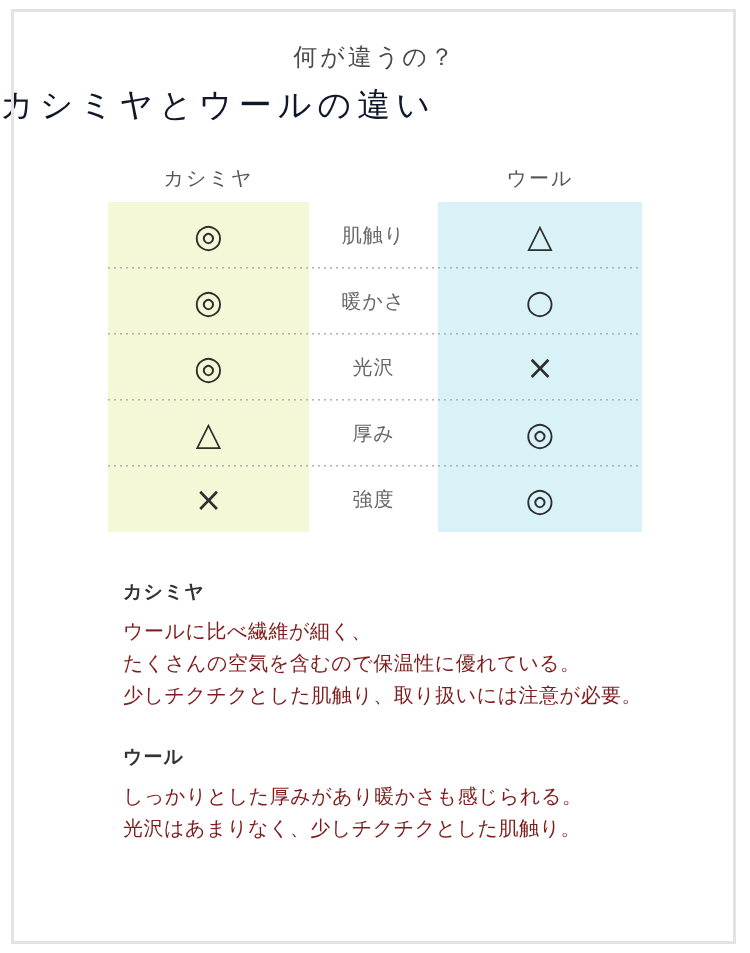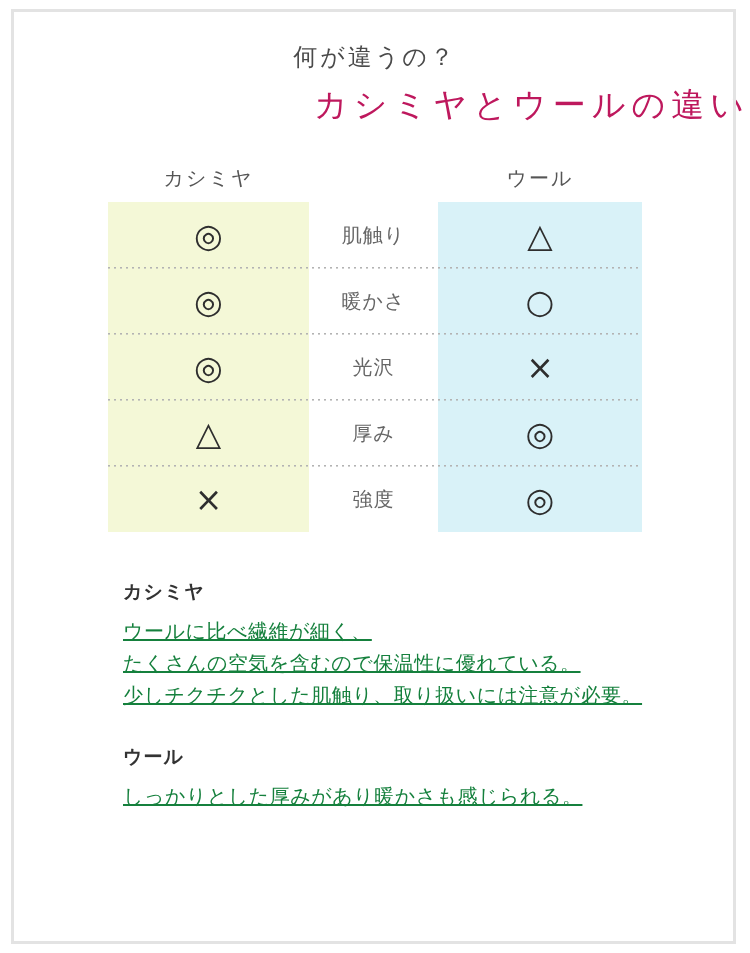--- a/index.html
+++ b/index.html
@@ -12,23 +12,23 @@
     position:absolute;left:11px;top:9px;right:14px;bottom:9px;
     border:3px solid #e3e3e3;pointer-events:none;
   }
   .content{position:relative;width:100%;height:100%;overflow:hidden;}
   .subtitle{
     margin-top:42px;text-align:center;
     font-family:"Liberation Serif","DejaVu Serif",serif;
     font-size:24px;line-height:30px;letter-spacing:3px;color:#4a4a4a;
   }
   .main-title{
-    margin-top:12px;text-align:right;
+    margin-top:12px;text-align:left;
     font-family:"Liberation Serif","DejaVu Serif",serif;
-    font-size:33px;line-height:42px;letter-spacing:6px;color:#be185d;
+    font-size:33px;line-height:42px;letter-spacing:6px;color:#0f172a;
   }
   .tbl-wrap{width:534px;margin:0 auto;}
   .tbl-headers{
     display:grid;grid-template-columns:201px 129px 204px;
     margin-top:40px;
   }
   .tbl-headers span{
     text-align:center;font-size:20px;line-height:24px;color:#555;letter-spacing:2px;
   }
   .tbl{
@@ -46,21 +46,21 @@
     background-image:repeating-linear-gradient(to right,#b3b3b3 0 1.6px,transparent 1.6px 6px);
     background-position:0 0;background-size:100% 1.6px;background-repeat:no-repeat;
   }
   .descs{margin:48px 0 0 123px;width:530px;}
   .desc-heading{
     font-size:19px;font-weight:bold;color:#333;line-height:23px;letter-spacing:1px;
   }
   .desc-heading.second{margin-top:34px;}
   .desc-lines{margin-top:12px;}
   .desc-line{
-    font-size:20px;line-height:32px;color:#15803d;letter-spacing:0.5px;white-space:nowrap;text-decoration:underline;
+    font-size:20px;line-height:32px;color:#7f1d1d;letter-spacing:0.5px;white-space:nowrap;
   }
 </style>
 </head>
 <body>
 
 <div class="content">
   <div class="frame"></div>
 
   <div class="subtitle">何が違うの？</div>
   <div class="main-title">カシミヤとウールの違い</div>
@@ -135,15 +135,16 @@
     <div class="desc-heading">カシミヤ</div>
     <div class="desc-lines">
       <div class="desc-line">ウールに比べ繊維が細く、</div>
       <div class="desc-line">たくさんの空気を含むので保温性に優れている。</div>
       <div class="desc-line">少しチクチクとした肌触り、取り扱いには注意が必要。</div>
     </div>
 
     <div class="desc-heading second">ウール</div>
     <div class="desc-lines">
       <div class="desc-line">しっかりとした厚みがあり暖かさも感じられる。</div>
+      <div class="desc-line">光沢はあまりなく、少しチクチクとした肌触り。</div>
     </div>
   </div>
 </div>
 
 </body></html>

